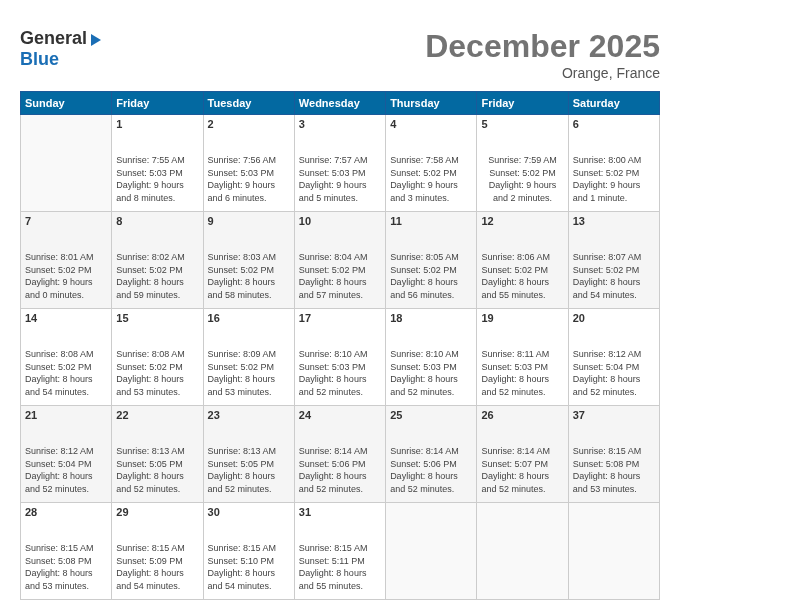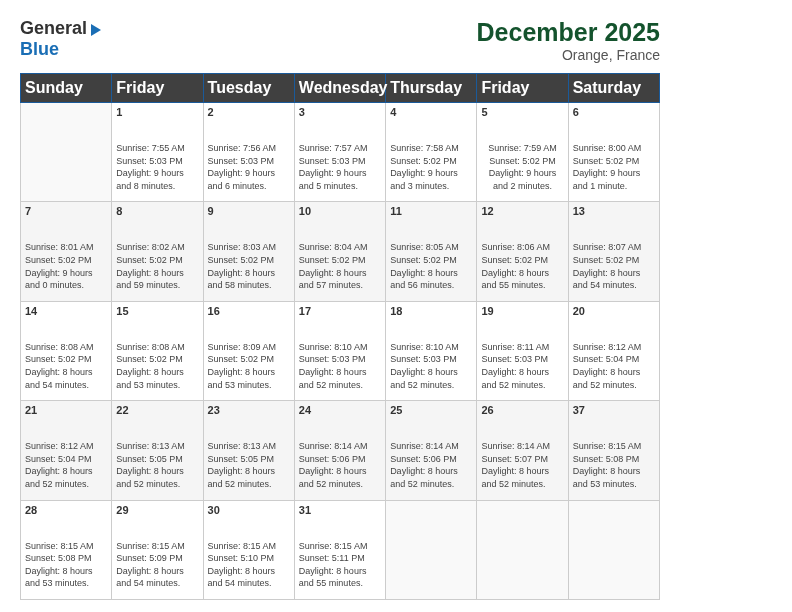--- a/index.html
+++ b/index.html
@@ -6,21 +6,21 @@
     body {
       width: 792px;
       height: 612px;
       font-family: Arial, sans-serif;
       background: #fff;
       overflow: hidden;
     }
     .page {
       width: 680px;
       height: 612px;
-      padding: 18px 20px 12px 20px;
+      padding: 28px 20px 12px 20px;
       display: flex;
       flex-direction: column;
     }
     .header {
       display: flex;
       justify-content: space-between;
       align-items: flex-start;
       margin-bottom: 10px;
     }
     .logo {
@@ -50,39 +50,39 @@
       border-left: 10px solid #1a6eb5;
       border-top: 6px solid transparent;
       border-bottom: 6px solid transparent;
       margin-left: 2px;
       margin-top: 2px;
     }
     .title-block {
       text-align: right;
     }
     .month-title {
-      font-size: 25px;
-      font-weight: bold;
-      color: #14532d;
+      font-size: 32px;
+      font-weight: bold;
+      color: #737373;
     }
     .location {
       font-size: 14px;
       color: #555;
     }
     .calendar {
       flex: 1;
       border: 1px solid #ccc;
       border-collapse: collapse;
       width: 100%;
       table-layout: fixed;
     }
     .calendar th {
-      background: #404040;
+      background: #0369a1;
       color: #fff;
-      font-size: 16px;
+      font-size: 11px;
       font-weight: bold;
       padding: 5px 4px;
       text-align: left;
       border: 1px solid #1a5a9a;
     }
     .calendar td {
       border: 1px solid #ccc;
       vertical-align: top;
       padding: 3px 4px;
       font-size: 9.5px;

